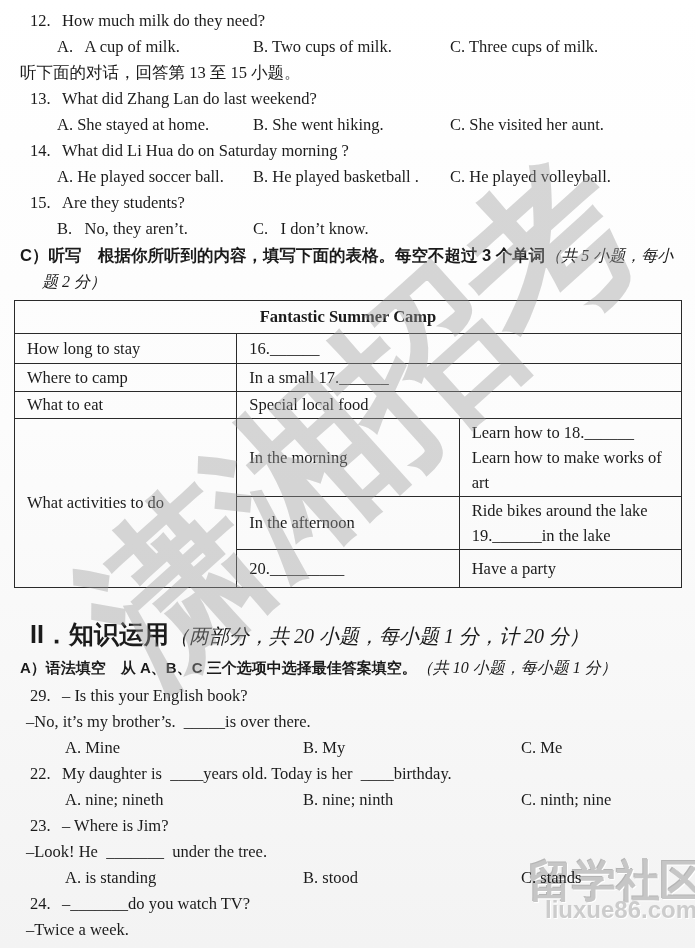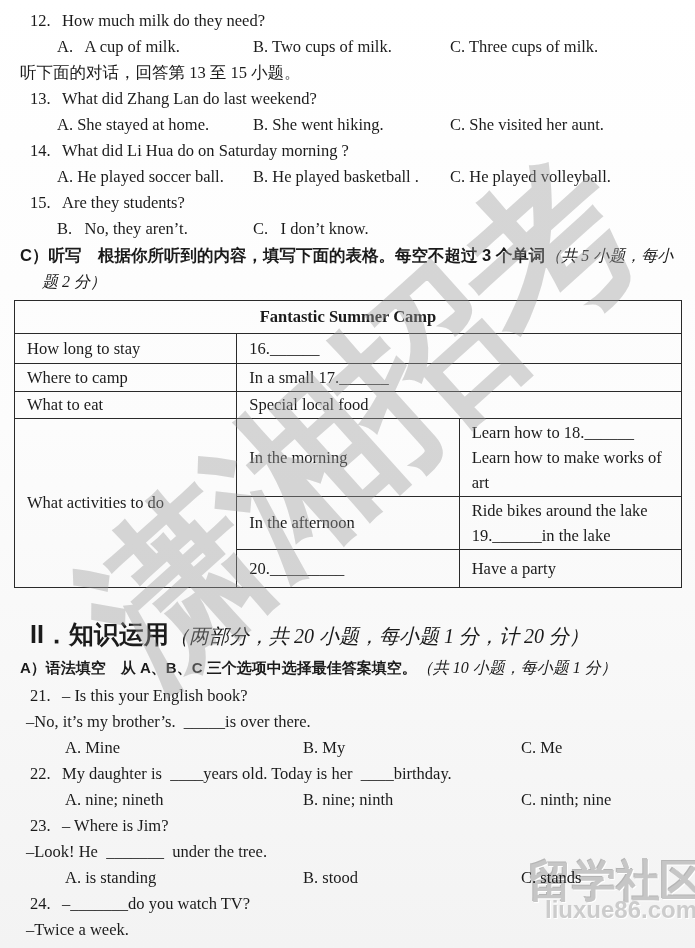--- a/index.html
+++ b/index.html
@@ -149,21 +149,21 @@
       <tr class="sub3">
         <td class="c2">20._________</td>
         <td>Have a party</td>
       </tr>
     </tbody>
       </table>
 
     <div class="sec-head"><span class="cnb">II．知识运用</span><span class="kai">（两部分，共 20 小题，每小题 1 分，计 20 分）</span></div>
     <div class="parta"><span class="cnb">A）语法填空　从 A、B、C 三个选项中选择最佳答案填空。</span><span class="kai">（共 10 小题，每小题 1 分）</span></div>
 
-    <div class="line q"><span class="qnum">21.</span><span>– Is this your English book?</span></div>
+    <div class="line q"><span class="qnum">29.</span><span>– Is this your English book?</span></div>
     <div class="line cont">–No, it’s my brother’s.  _____is over there.</div>
     <div class="opts-g">
       <span>A. Mine</span>
       <span>B. My</span>
       <span>C. Me</span>
     </div>
 
     <div class="line q"><span class="qnum">22.</span><span>My daughter is  ____years old. Today is her  ____birthday.</span></div>
     <div class="opts-g">
       <span>A. nine; nineth</span>

